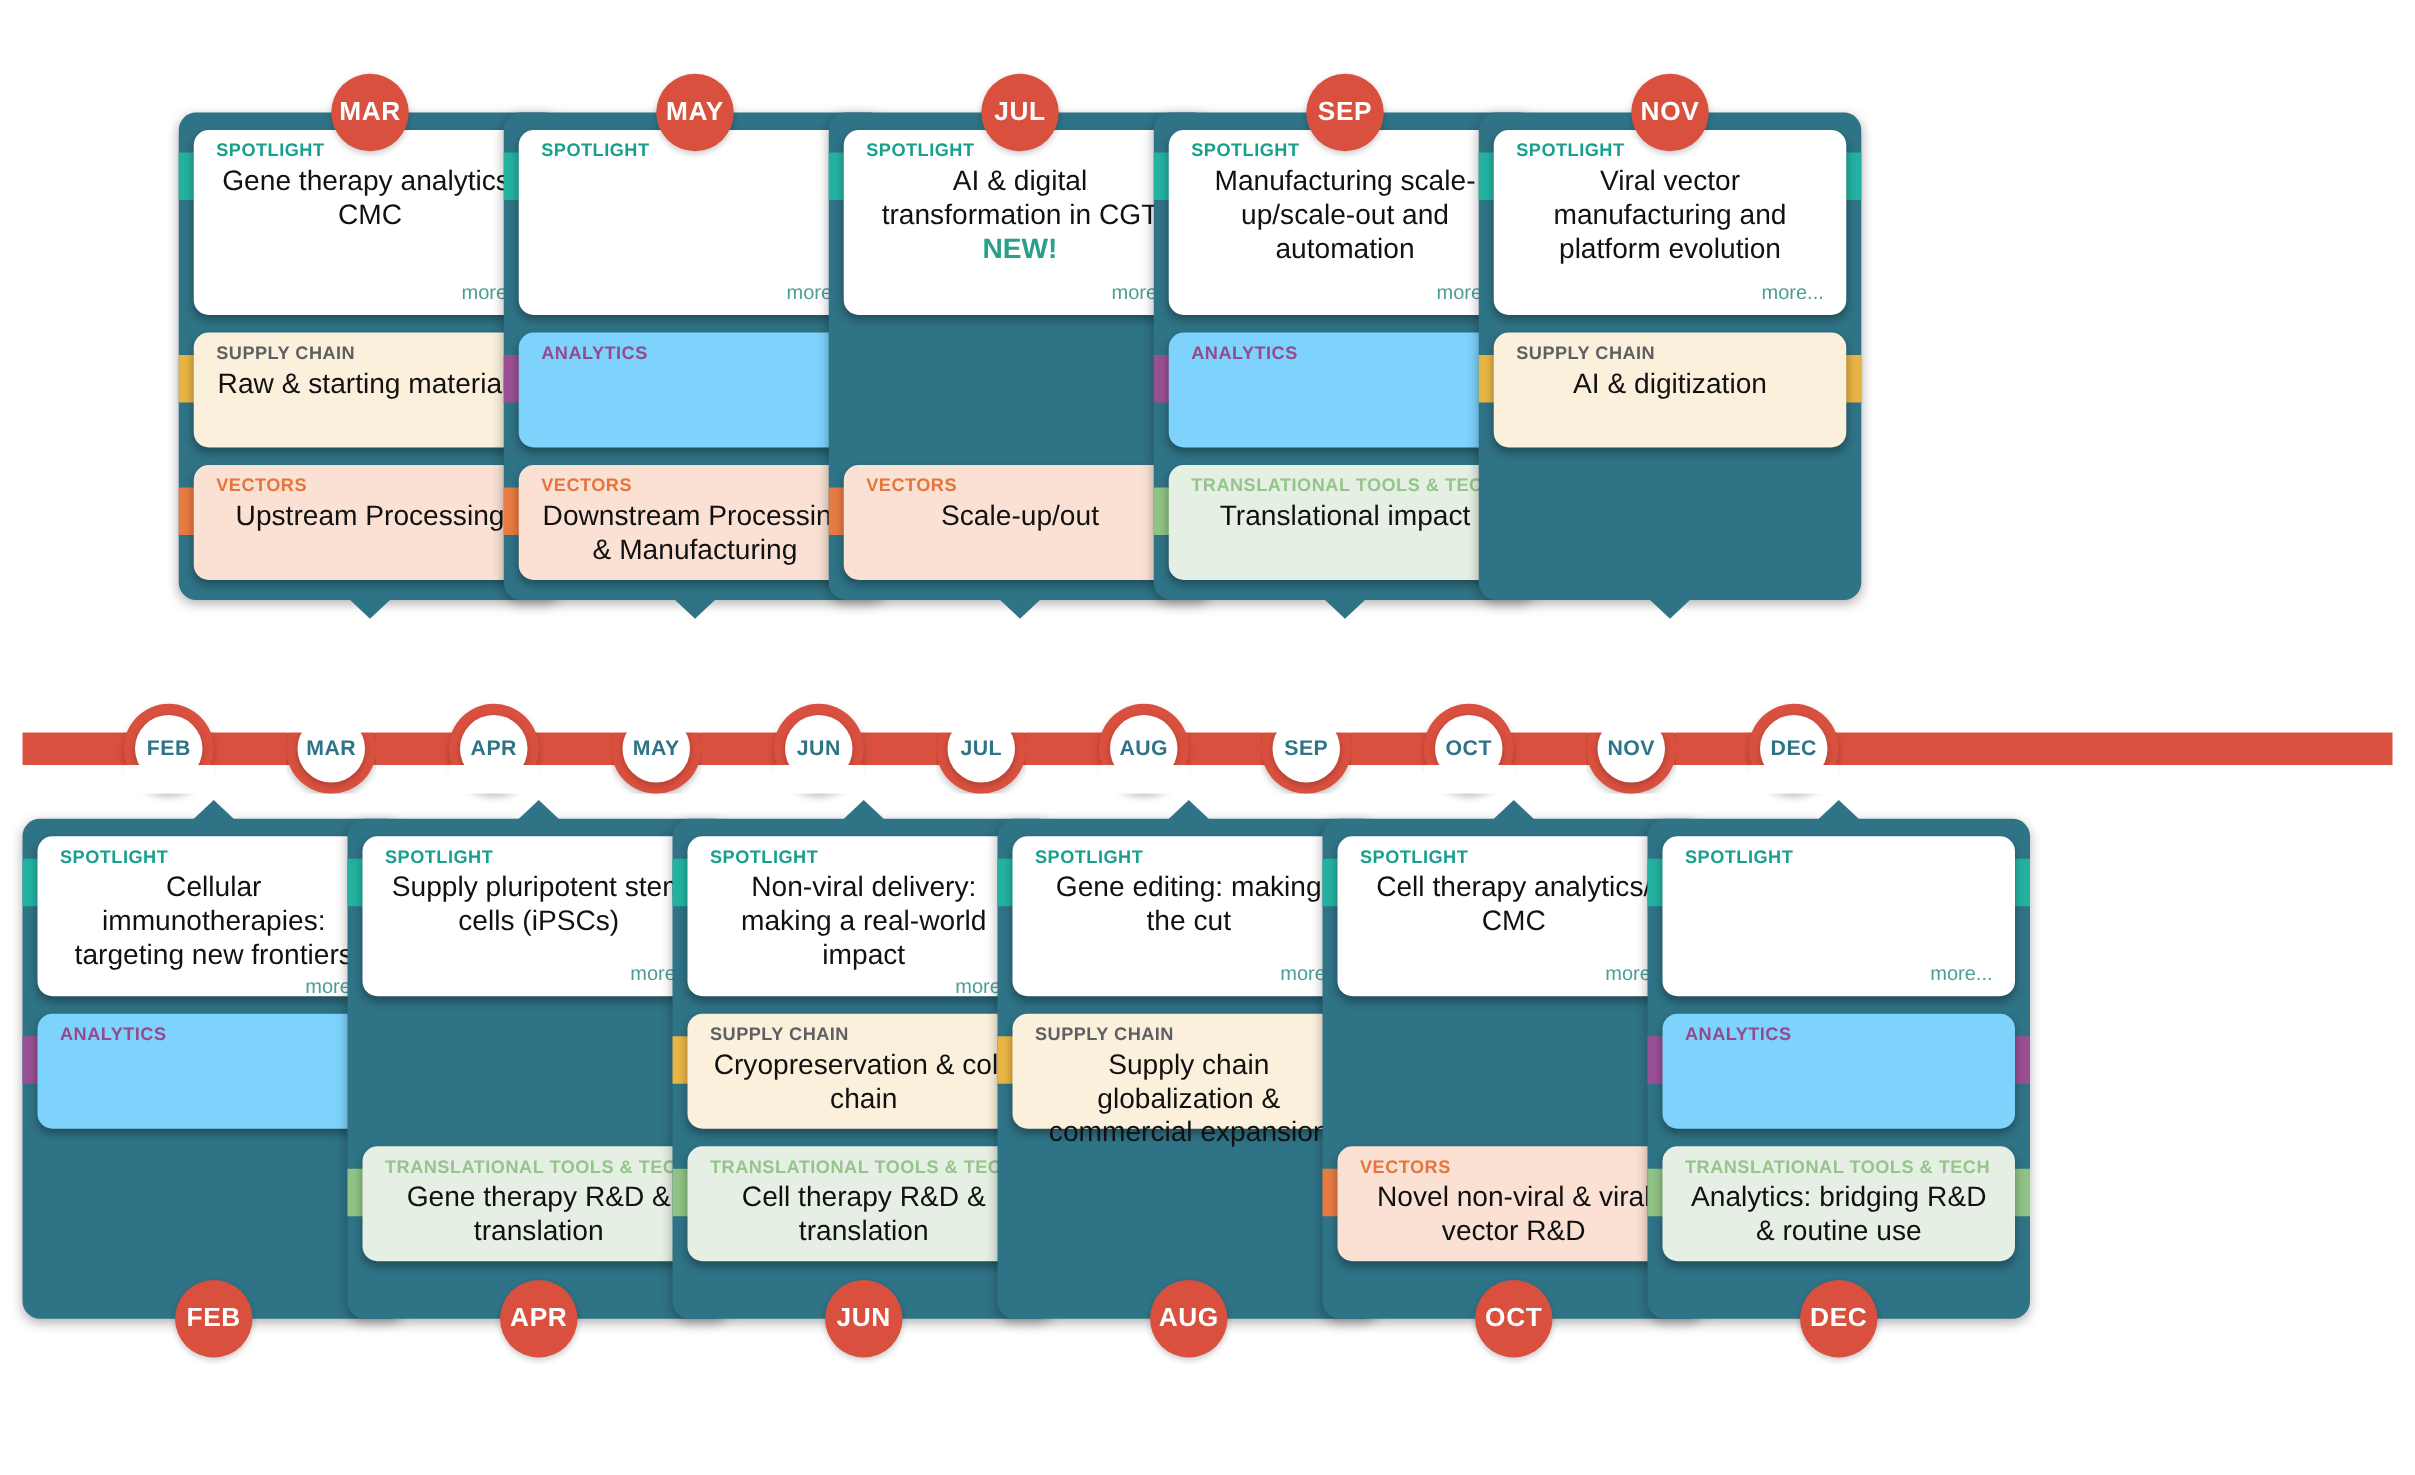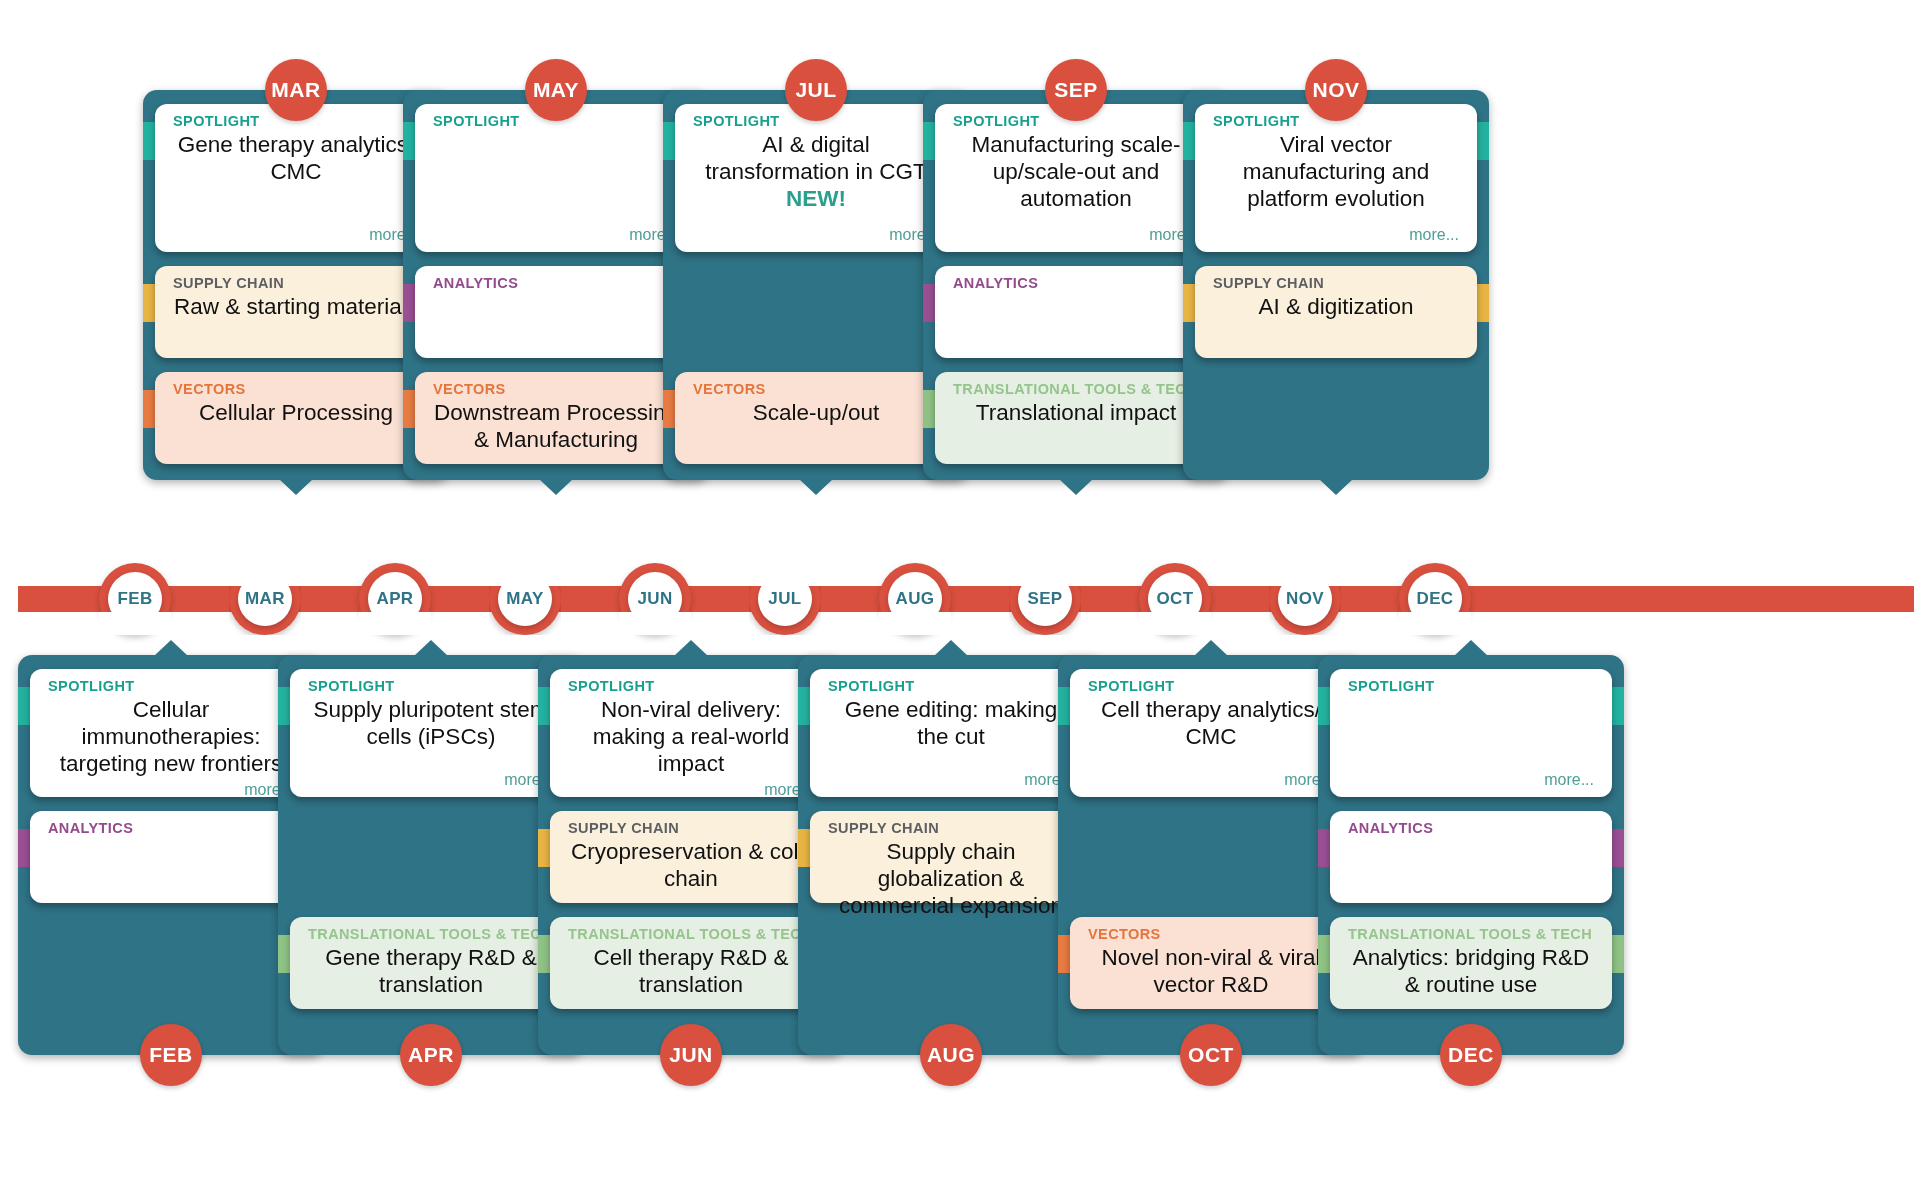--- a/index.html
+++ b/index.html
@@ -65,21 +65,21 @@
   }
 
   
   .c-spotlight .cat-label{color:#18a08e;}
   .s-spotlight{background:#23b2a0;}
 
   .c-supply   {background:#fbf0dc;}
   .c-supply .cat-label{color:#5d5f63;}
   .s-supply   {background:#e8b444;}
 
-  .c-analytics{background:#ffffff;}
+  .c-analytics{background:#7dd3fc;}
   .c-analytics .cat-label{color:#944a8d;}
   .s-analytics{background:#9a4f94;}
 
   .c-vectors  {background:#fae1d4;}
   .c-vectors .cat-label{color:#e4753c;}
   .s-vectors  {background:#e87b42;}
 
   .c-trans    {background:#e6efe4;}
   .c-trans .cat-label{color:#95c48c;}
   .s-trans    {background:#8fc285;}
@@ -181,21 +181,21 @@
           <div class="tile c-supply" style="height:92px;display:flex;flex-direction:column">
             <div class="cat-label">SUPPLY CHAIN</div>
             <div class="tile-title">Raw &amp; starting materials</div>
           </div>
         </div>
         <div style="height:14px"></div>
         <div class="slot" style="position:relative;height:92px">
           <div class="stripe s-vectors" style="top:18px"></div>
           <div class="tile c-vectors" style="height:92px;display:flex;flex-direction:column">
             <div class="cat-label">VECTORS</div>
-            <div class="tile-title">Cellular Processing</div>
+            <div class="tile-title">Upstream Processing</div>
           </div>
         </div>
         <div class="tail-down"></div>
       </div>
       <div class="bubble top">MAR</div>
     </div>
     <div class="col up" style="left:403px;top:90px;">
       <div class="panel" style="padding:14px 0 16px 0">
         <div class="slot" style="position:relative;height:148px">
           <div class="stripe s-spotlight" style="top:18px"></div>

